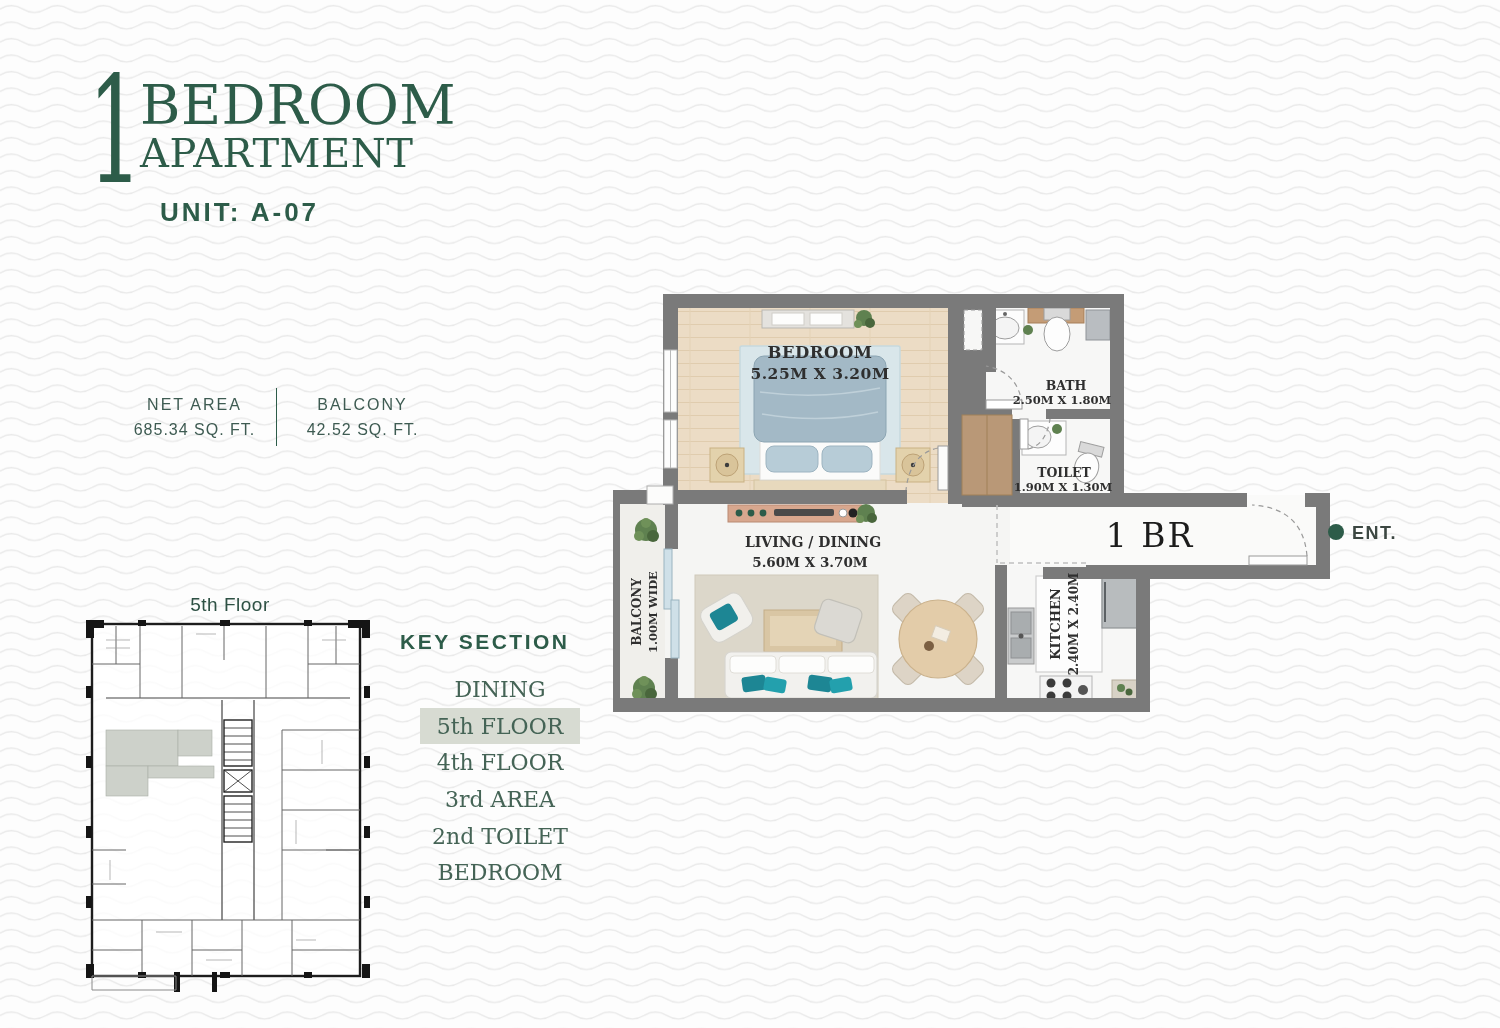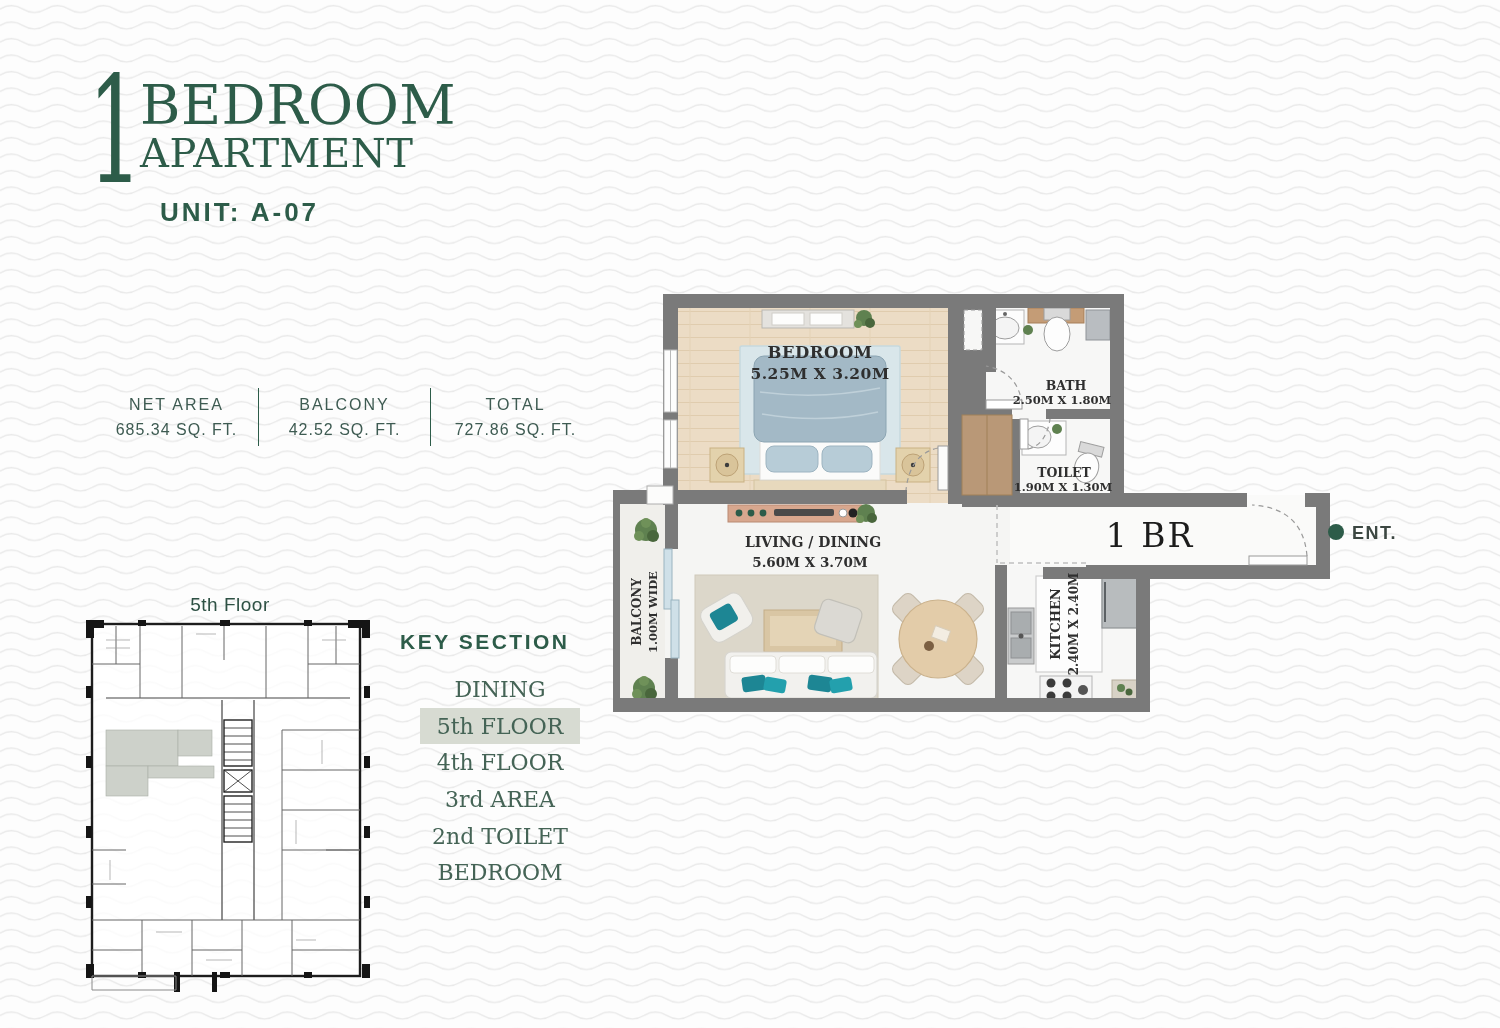--- a/index.html
+++ b/index.html
@@ -13,21 +13,21 @@
   .big-num { position:absolute; left:0; top:8px; font-family:"DejaVu Serif", serif;
              font-size:148px; line-height:118px; font-weight:500;
              display:inline-block; transform:scaleX(.58); transform-origin:left top; }
   .title-lines { position:absolute; left:52px; top:14px; font-family:"DejaVu Serif", serif; white-space:nowrap; }
   .title-l1 { font-size:55px; line-height:54px; letter-spacing:.5px; }
   .title-l2 { font-size:40px; line-height:42px; letter-spacing:.5px; }
   .unit-label { position:absolute; left:72px; top:133px; font-size:26px; font-weight:bold;
                 letter-spacing:3px; color:#2d5c49; white-space:nowrap; }
 
   
-  .stats { position:absolute; left:95px; top:388px; width:505px; height:58px; display:flex; z-index:2; }
+  .stats { position:absolute; left:113px; top:388px; width:505px; height:58px; display:flex; z-index:2; }
   .stat { display:flex; flex-direction:column; align-items:center; justify-content:center; gap:7px; }
   .stat:nth-child(1){ width:163px; } .stat:nth-child(2){ width:172px; } .stat:nth-child(3){ width:170px; }
   .stat + .stat { border-left:1.5px solid #2d5c49; }
   .stat .lbl { font-size:16px; letter-spacing:2px; color:#3e5b52; }
   .stat .val { font-size:16px; letter-spacing:1px; color:#3e5b52; }
 
   
   .plan-svg { position:absolute; left:600px; top:280px; width:800px; height:450px; z-index:2; }
   text.room-name, text.room-dims { font-family:"DejaVu Serif", serif; font-weight:bold; fill:#2f2f2f; }
   text.unit-br { font-family:"DejaVu Serif", serif; fill:#1c1c1c; }
@@ -73,24 +73,20 @@
   </div>
 
   <div class="stats">
     <div class="stat">
       <span class="lbl">NET AREA</span>
       <span class="val">685.34 SQ. FT.</span>
     </div>
     <div class="stat">
       <span class="lbl">BALCONY</span>
       <span class="val">42.52 SQ. FT.</span>
-    </div>
-    <div class="stat">
-      <span class="lbl">TOTAL</span>
-      <span class="val">727.86 SQ. FT.</span>
     </div>
   </div>
 
   <svg class="plan-svg" viewBox="600 280 800 450">
     <defs>
       <pattern id="woodp" width="60" height="13" patternUnits="userSpaceOnUse">
         <rect width="60" height="13" fill="#ecdcc5"></rect>
         <path d="M0 12.5 H60" stroke="#e0ccae" stroke-width="1"></path>
         <path d="M30 0 V13" stroke="#e4d2b6" stroke-width="1"></path>
       </pattern>

